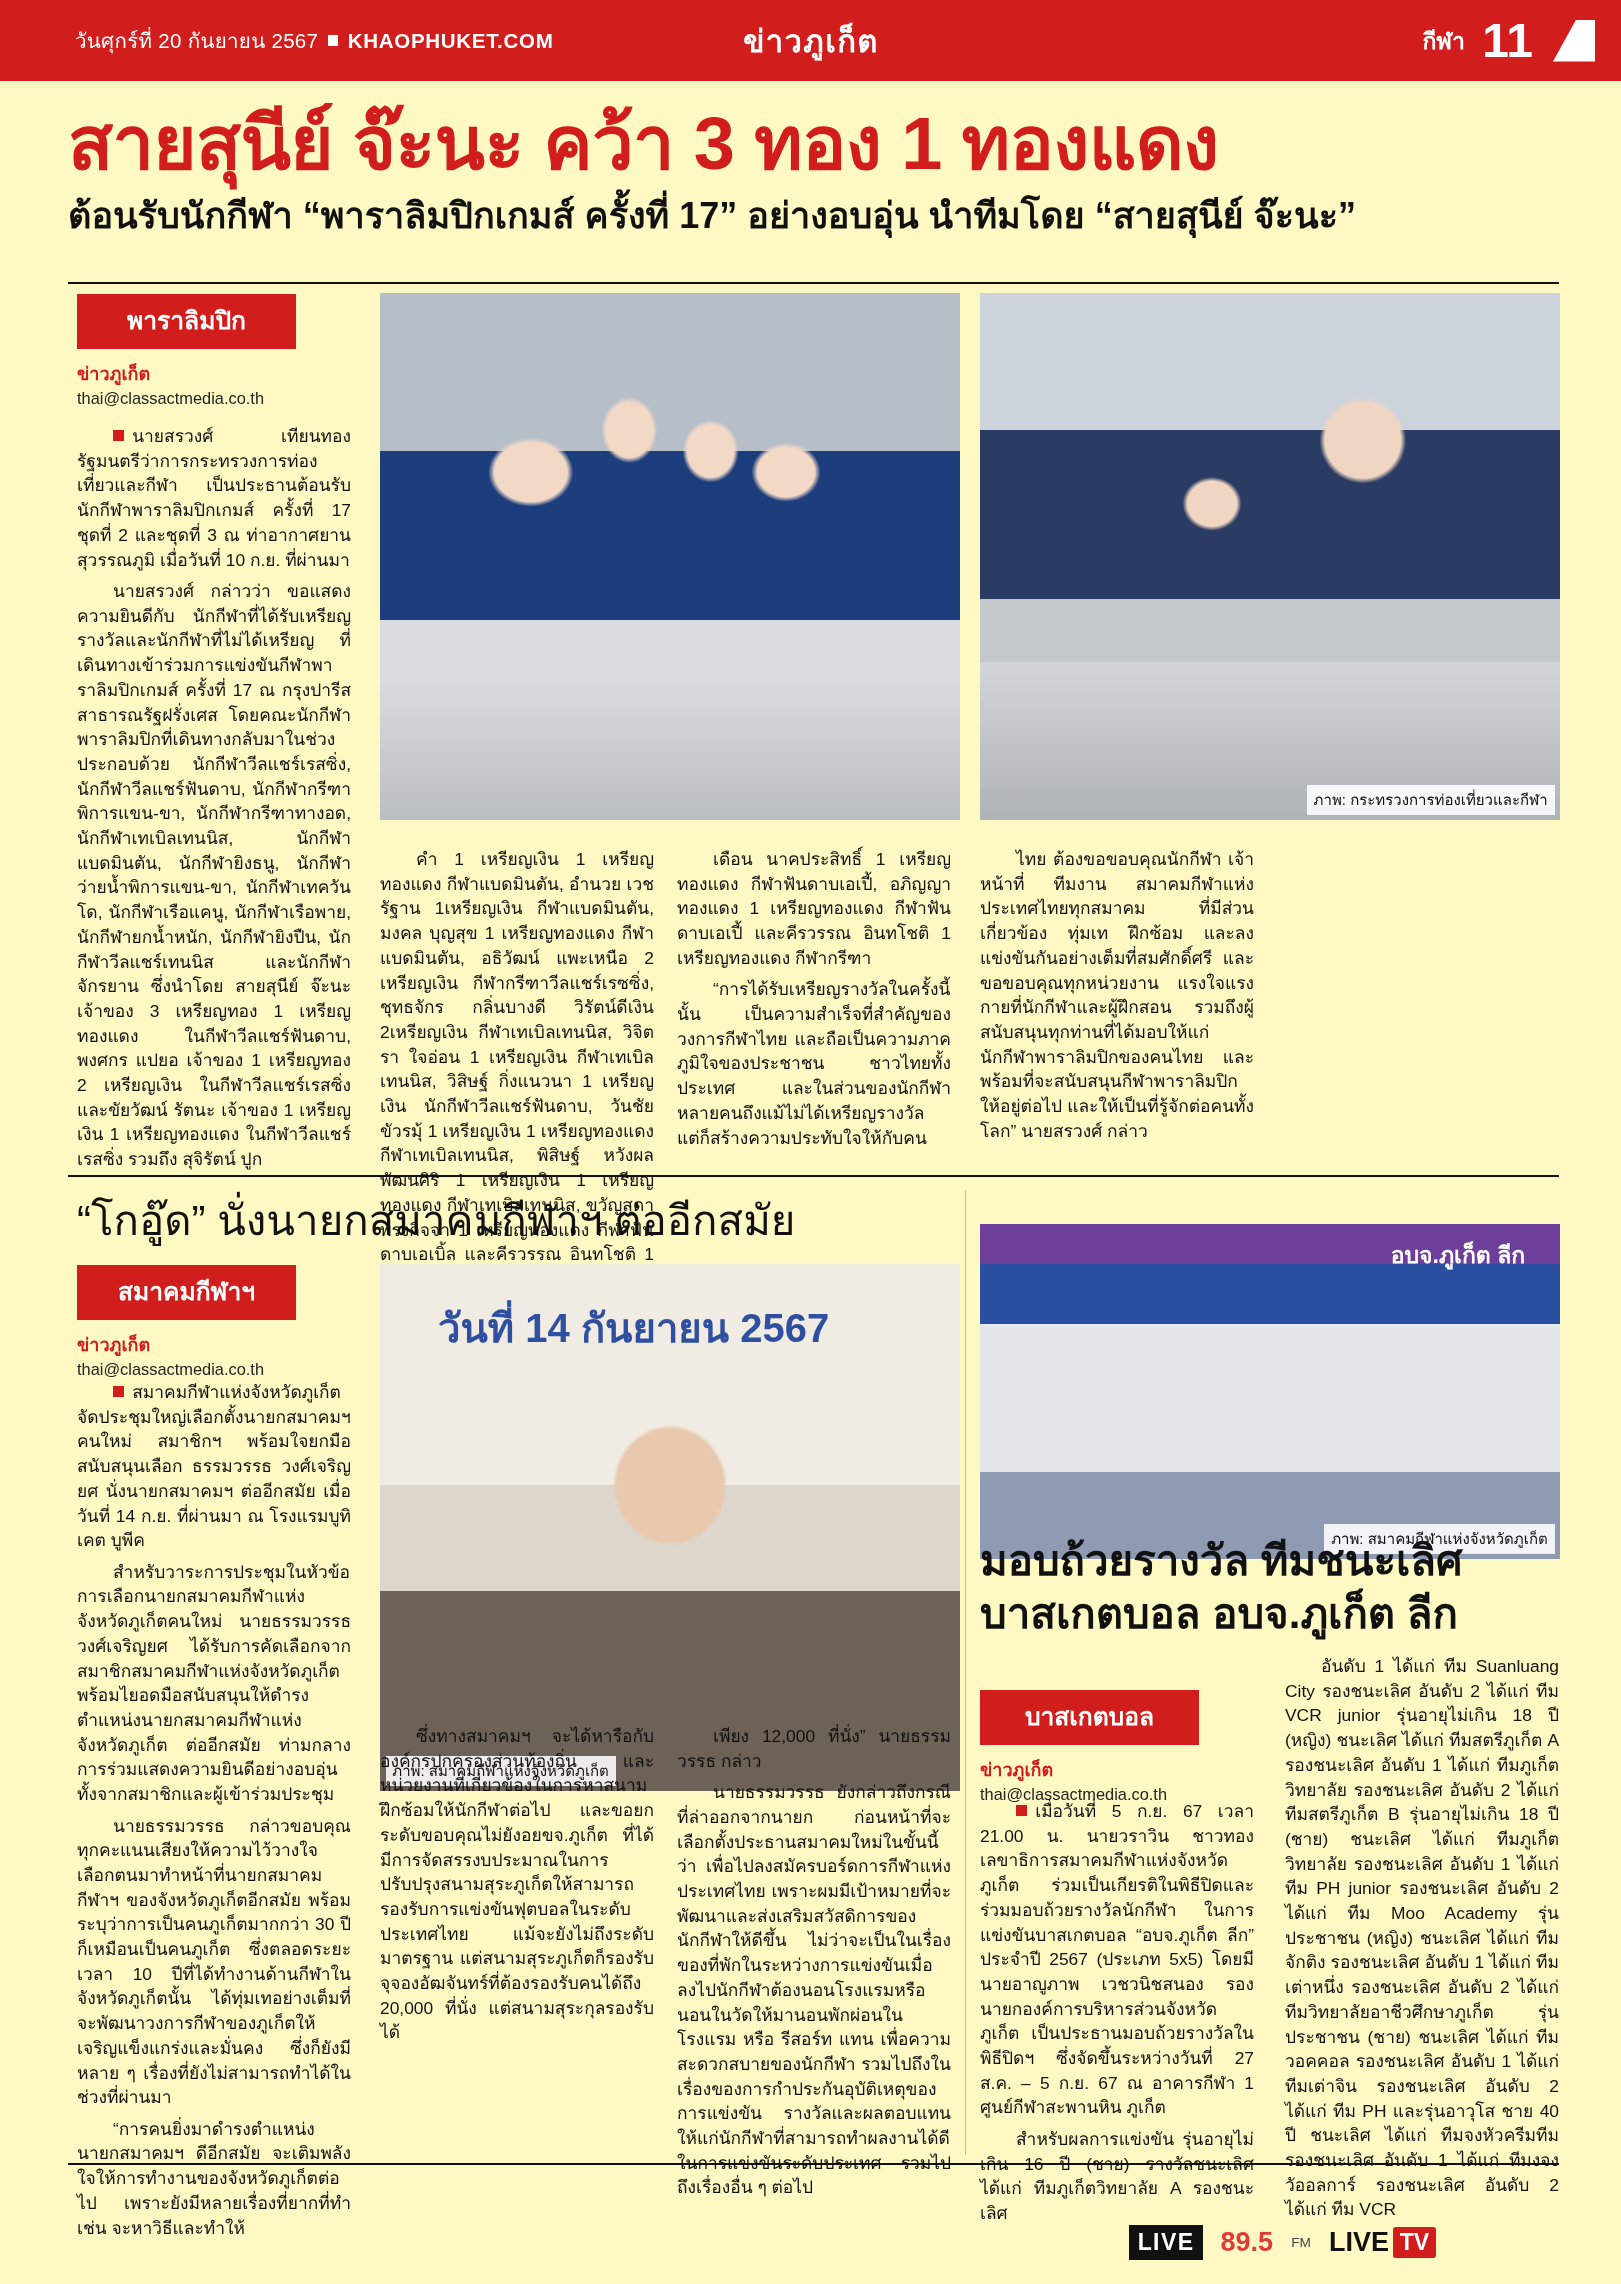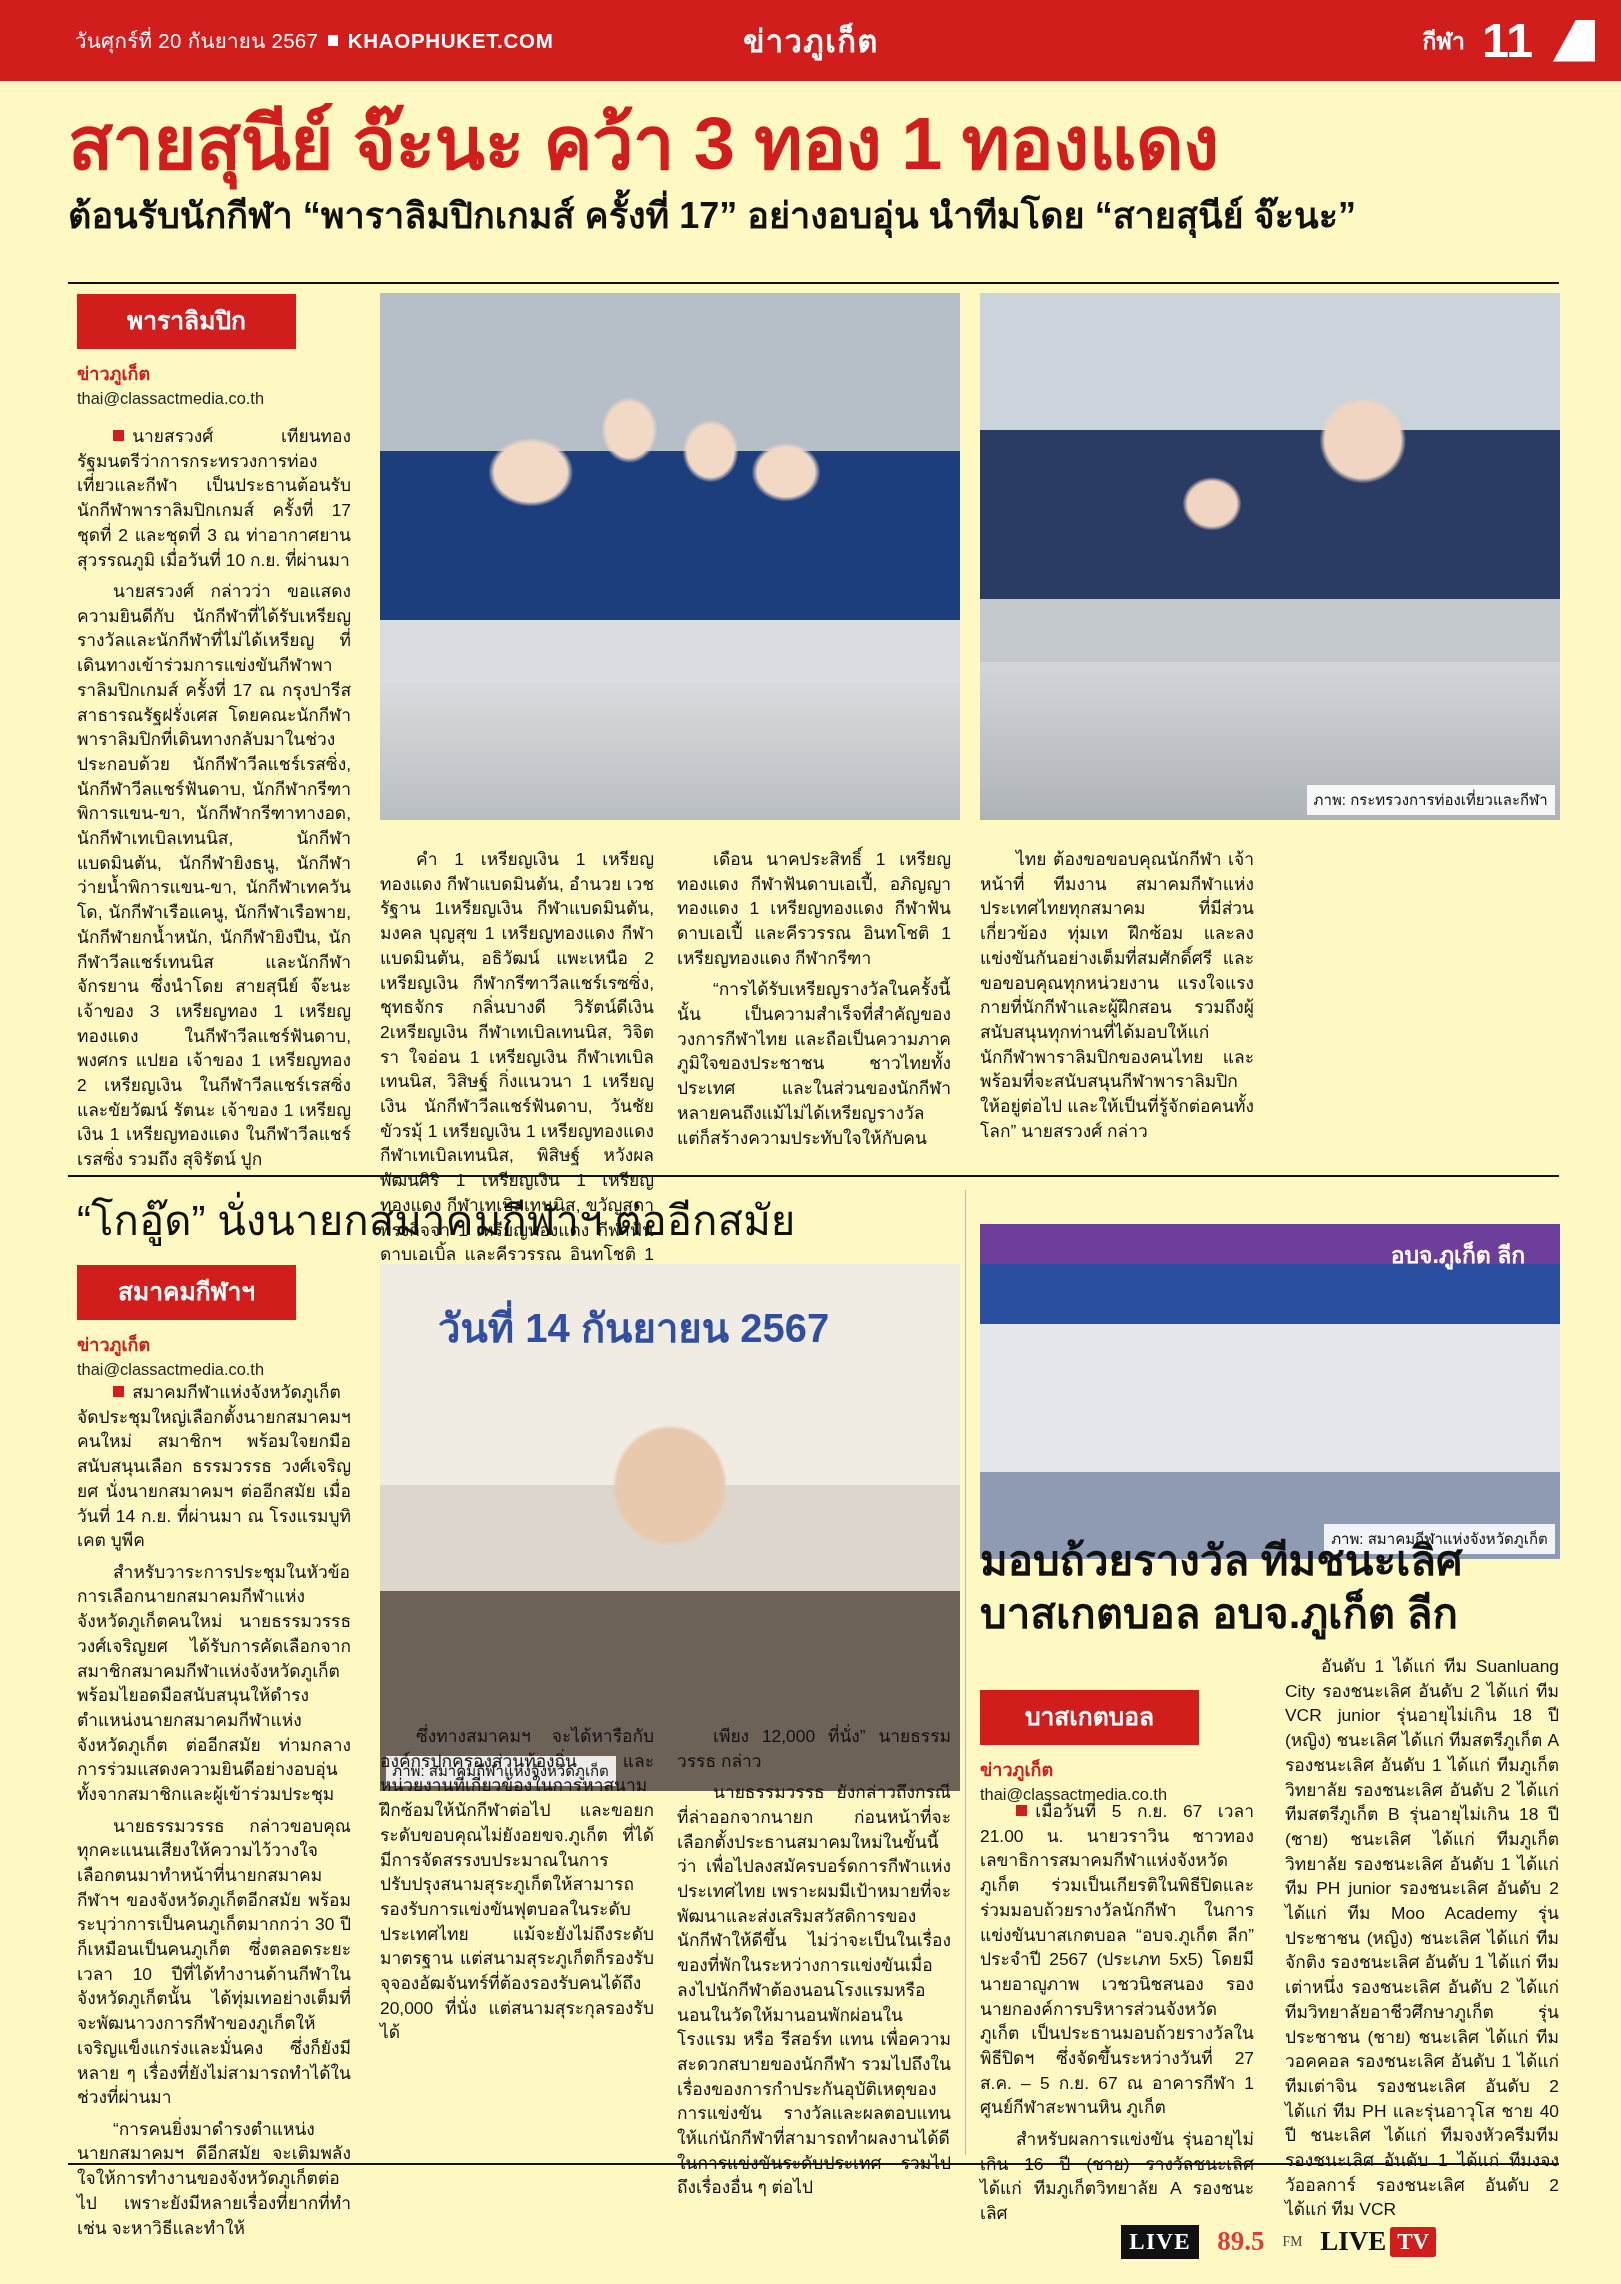--- a/index.html
+++ b/index.html
@@ -215,21 +215,21 @@
   .divider-v {
     position: absolute;
     background: #b9b9b9;
     width: 1.4px;
   }
 
   
   .footer {
     position: absolute;
     left: 0; bottom: 0;
-    width: 1518px; height: 66px; font-family: Liberation Serif, serif;
+    width: 1518px; height: 66px;
   }
   .footer-inner {
     position: absolute;
     right: 82px; top: 6.8px;
     display: flex;
     align-items: center;
     gap: 18px;
   }
   .live-logo {
     background: #111;

